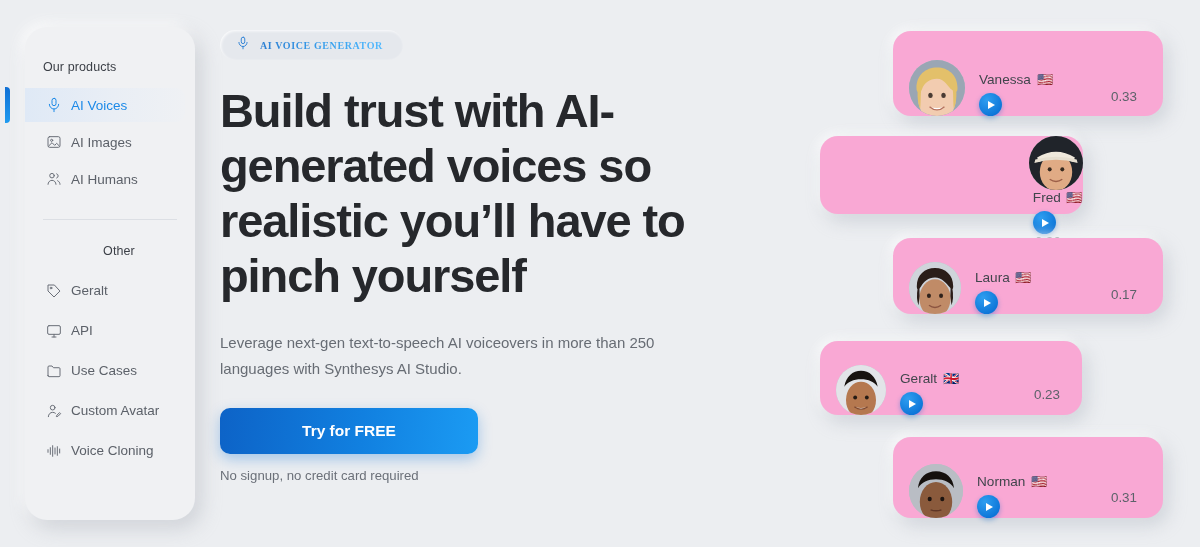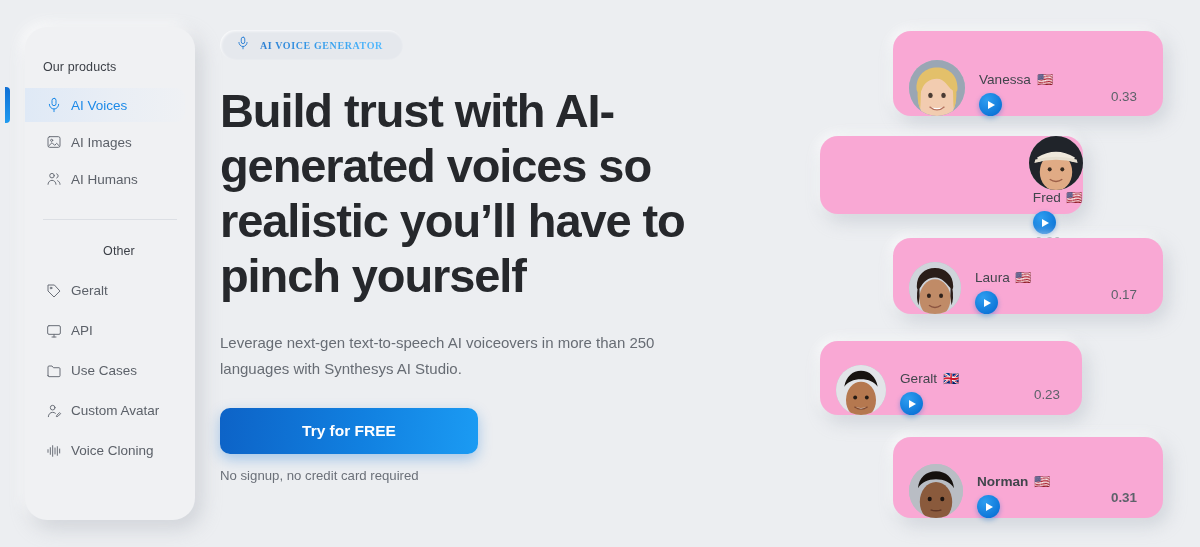--- a/index.html
+++ b/index.html
@@ -171,21 +171,21 @@
     background: #f9a8d4;
     border-radius: 18px;
     box-shadow: 5px 7px 18px rgba(168,174,186,0.42),
                 -3px -3px 12px rgba(255,255,255,0.85);
   }
 
   .card-1 { left: 893px; top: 31px;  width: 270px; height: 85px; }
   .card-2 { left: 820px; top: 136px; width: 263px; height: 78px; flex-direction: column; }
   .card-3 { left: 893px; top: 238px; width: 270px; height: 76px; }
   .card-4 { left: 820px; top: 341px; width: 262px; height: 74px; }
-  .card-5 { left: 893px; top: 437px; width: 270px; height: 81px; font-weight: bold; }
+  .card-5 { left: 893px; top: 437px; width: 270px; height: 81px; }
 
   .avatar {
     flex: 0 0 auto;
     border-radius: 50%;
     margin-left: 16px;
     overflow: hidden;
     position: relative;
     background: #b8bec7;
   }
   .card-1 .avatar { width: 56px; height: 56px; }

